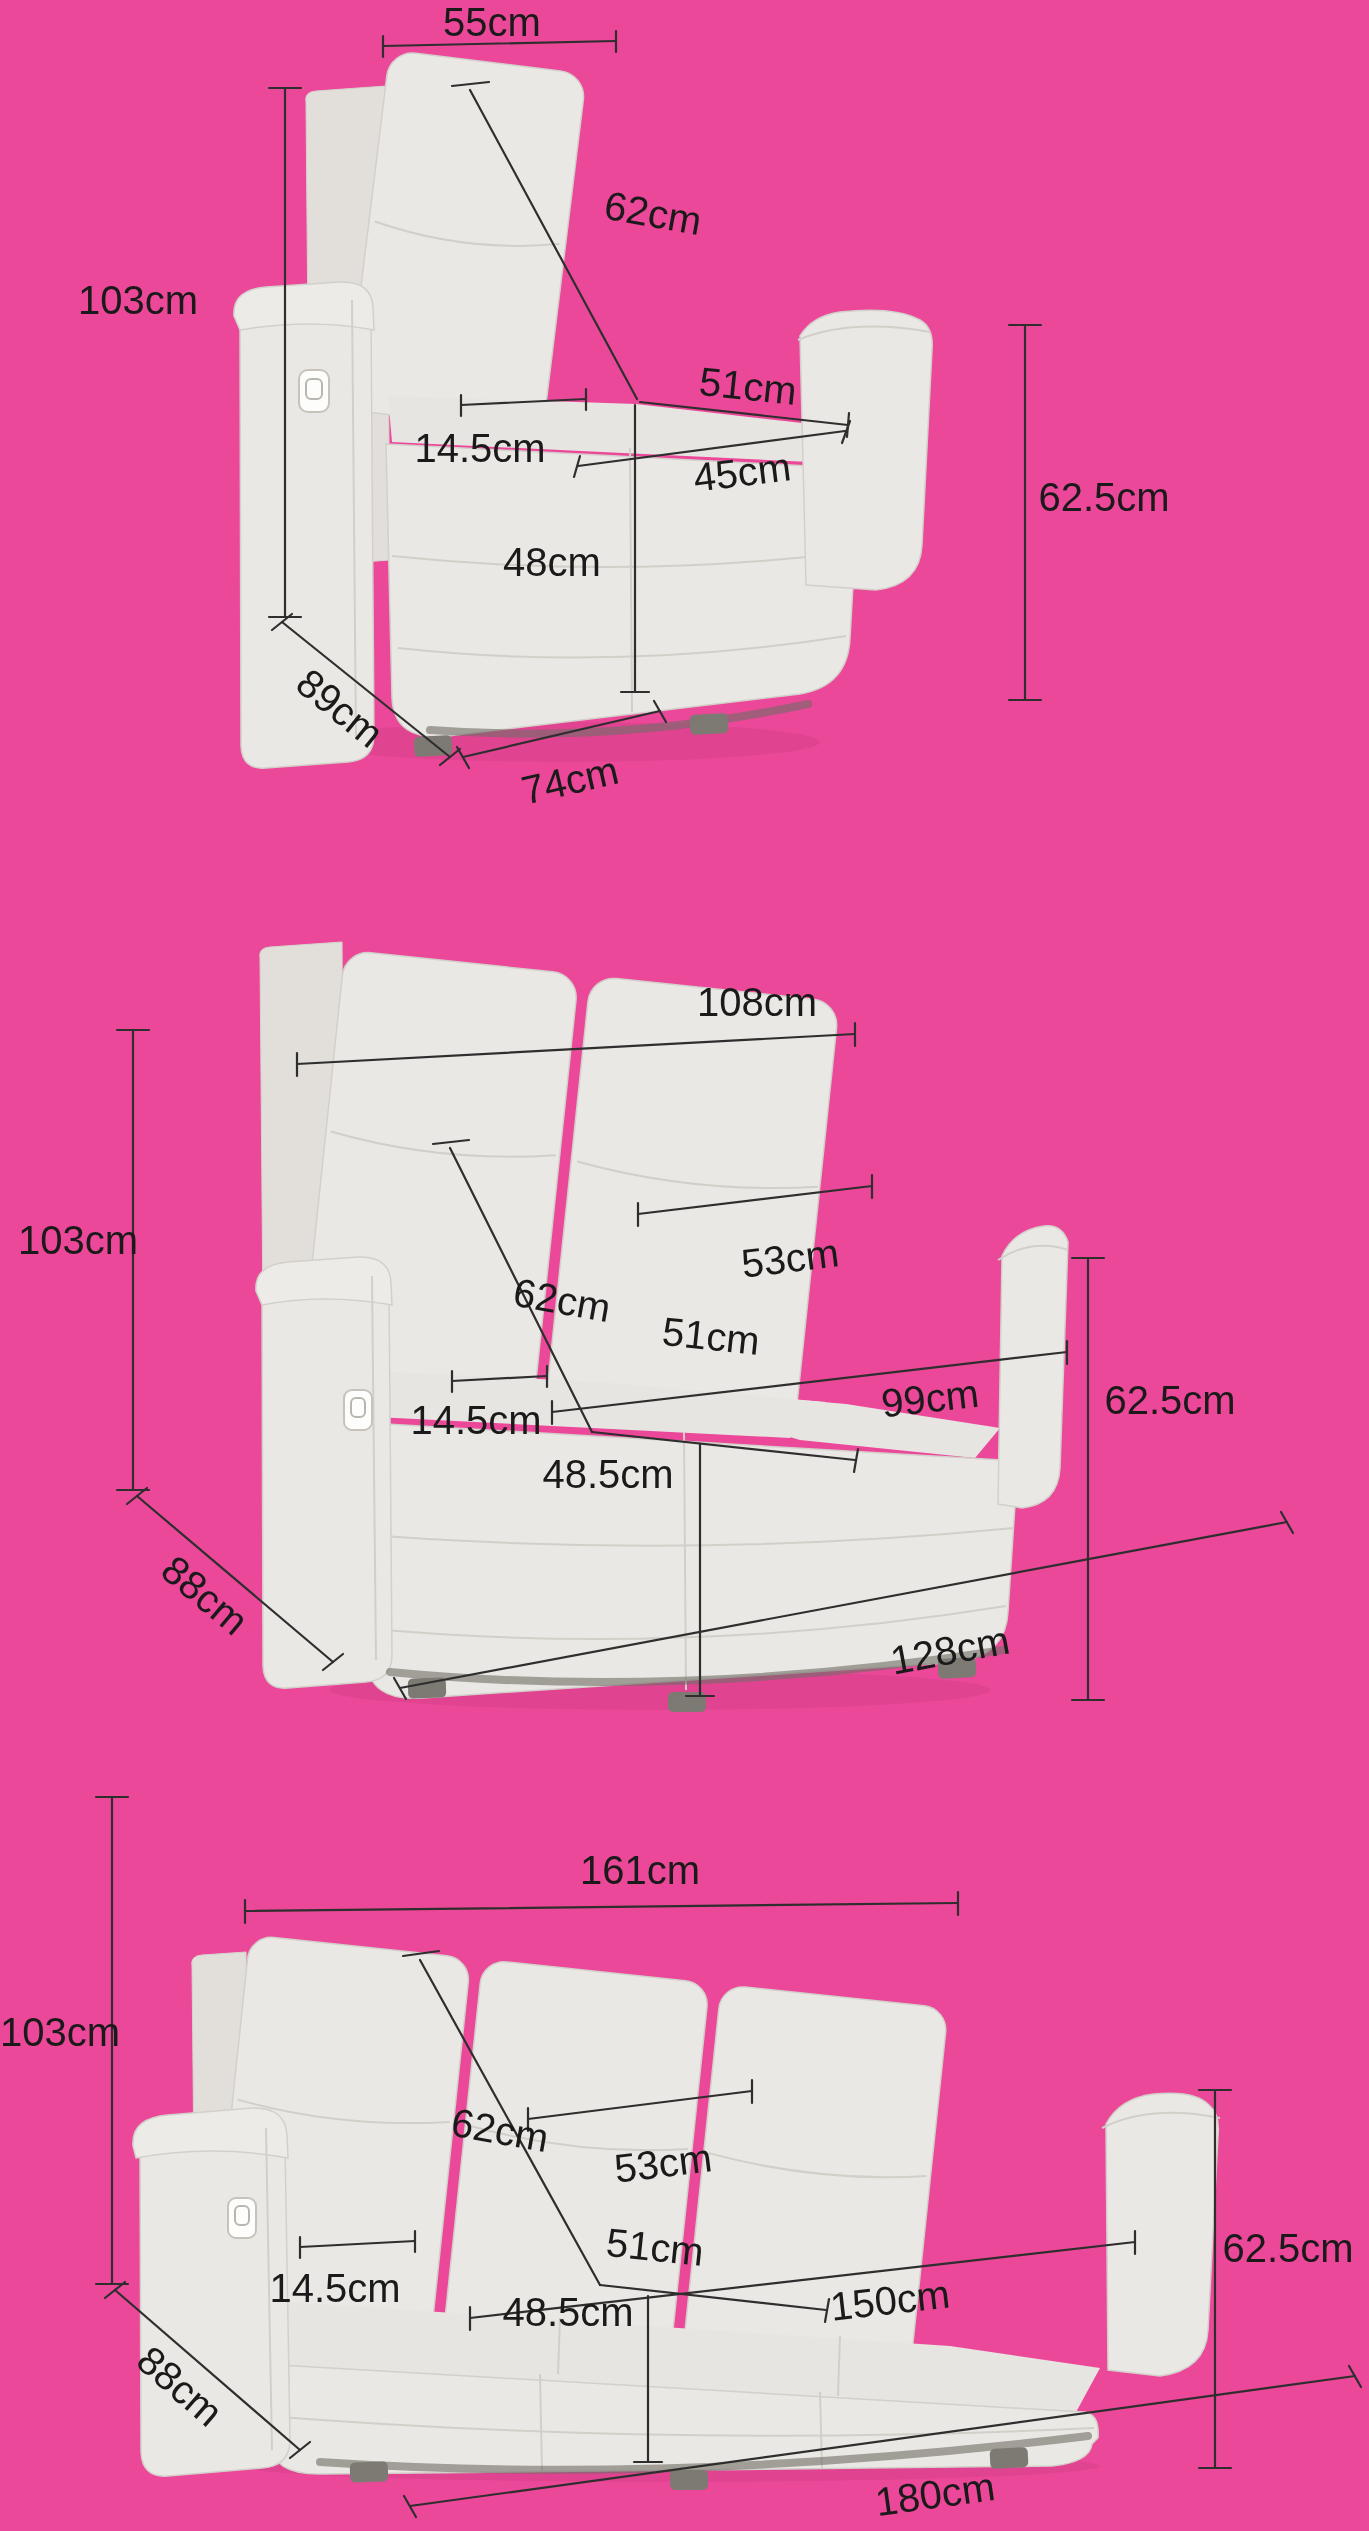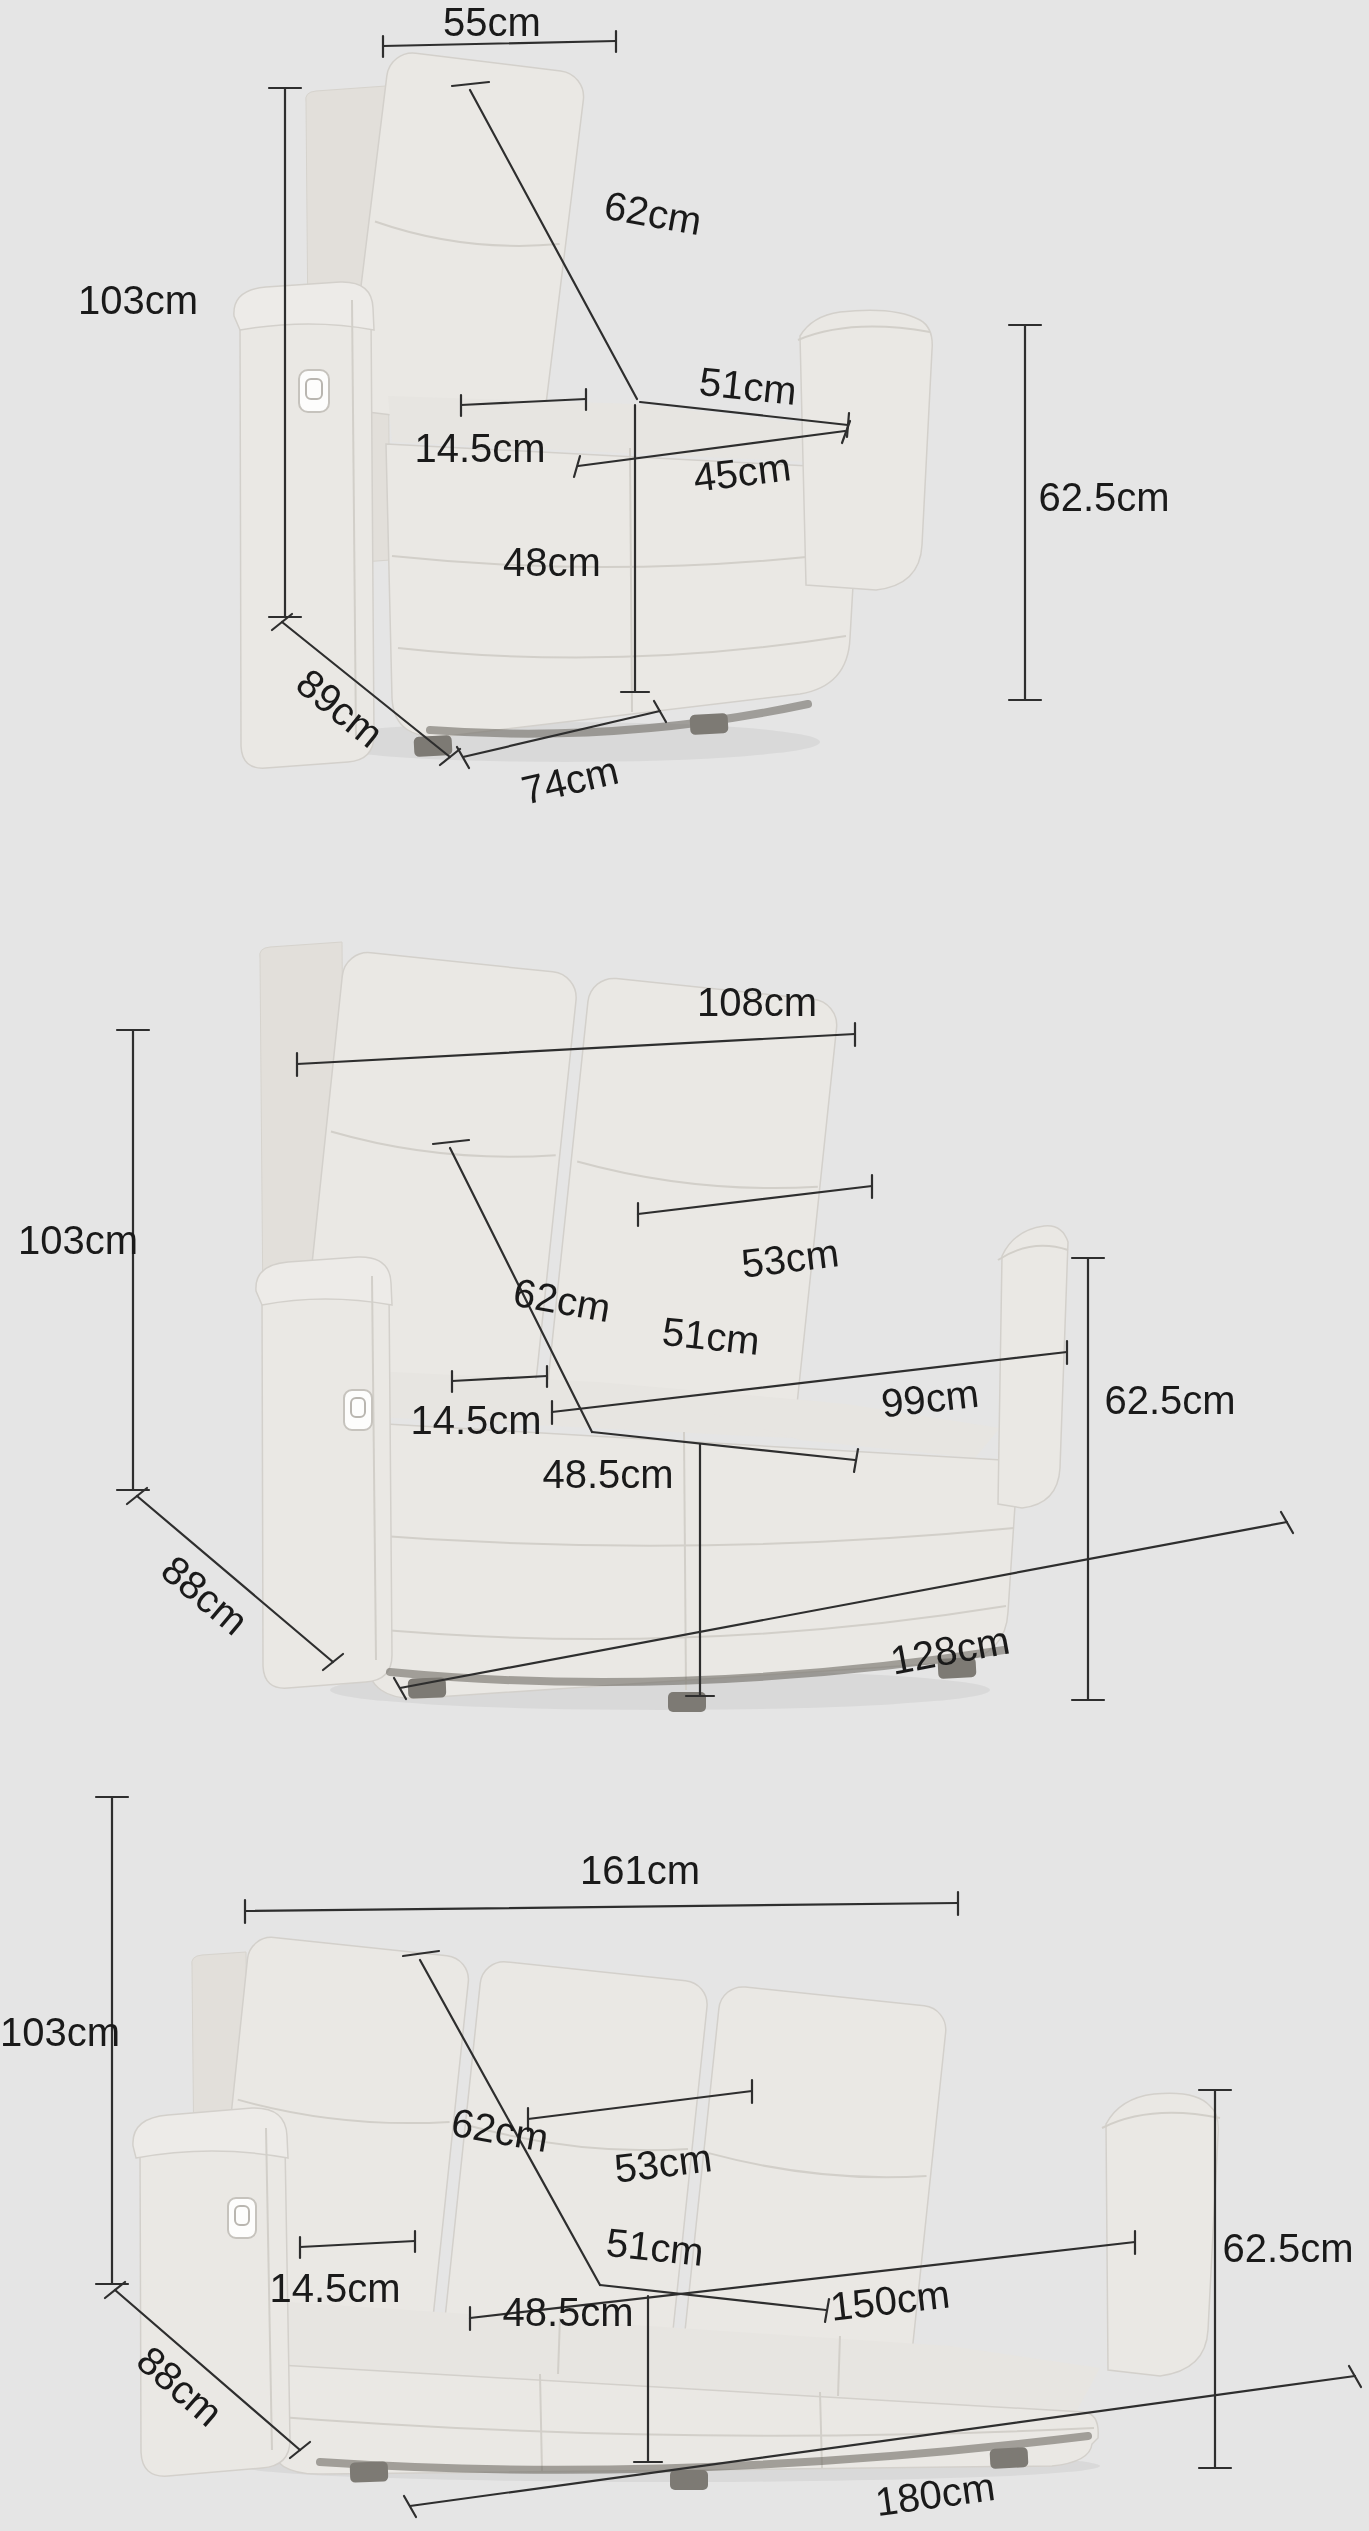--- a/index.html
+++ b/index.html
@@ -1,16 +1,16 @@
 <!DOCTYPE html>
 <html><head>
 <meta charset="utf-8">
 <style>
   html,body{margin:0;padding:0;background:#ffffff;}
-  .canvas{position:relative;width:1369px;height:2531px;background:#e5e5e5;overflow:hidden;
+  .canvas{position:relative;width:1369px;height:2531px;background:#ec4899;overflow:hidden;
           font-family:"Liberation Sans", sans-serif;}
   svg{position:absolute;left:0;top:0;}
   .dim-line{stroke:#2e2e2e;stroke-width:2.2;fill:none;stroke-linecap:round;}
   .tick{stroke:#2e2e2e;stroke-width:2.2;stroke-linecap:round;}
   .dim-label{font-family:"Liberation Sans", sans-serif;font-size:40px;fill:#1a1a1a;}
   .fab-main{fill:#eae8e4;stroke:#d3d0cb;stroke-width:1.5;}
   .fab-light{fill:#edebe8;stroke:#d3d0cb;stroke-width:1.5;}
   .fab-mid{fill:#e7e5e1;stroke:none;}
   .fab-dark{fill:#e2dfda;stroke:#d6d3cd;stroke-width:1;}
   .seam{stroke:#d2cfc9;stroke-width:2;fill:none;}

